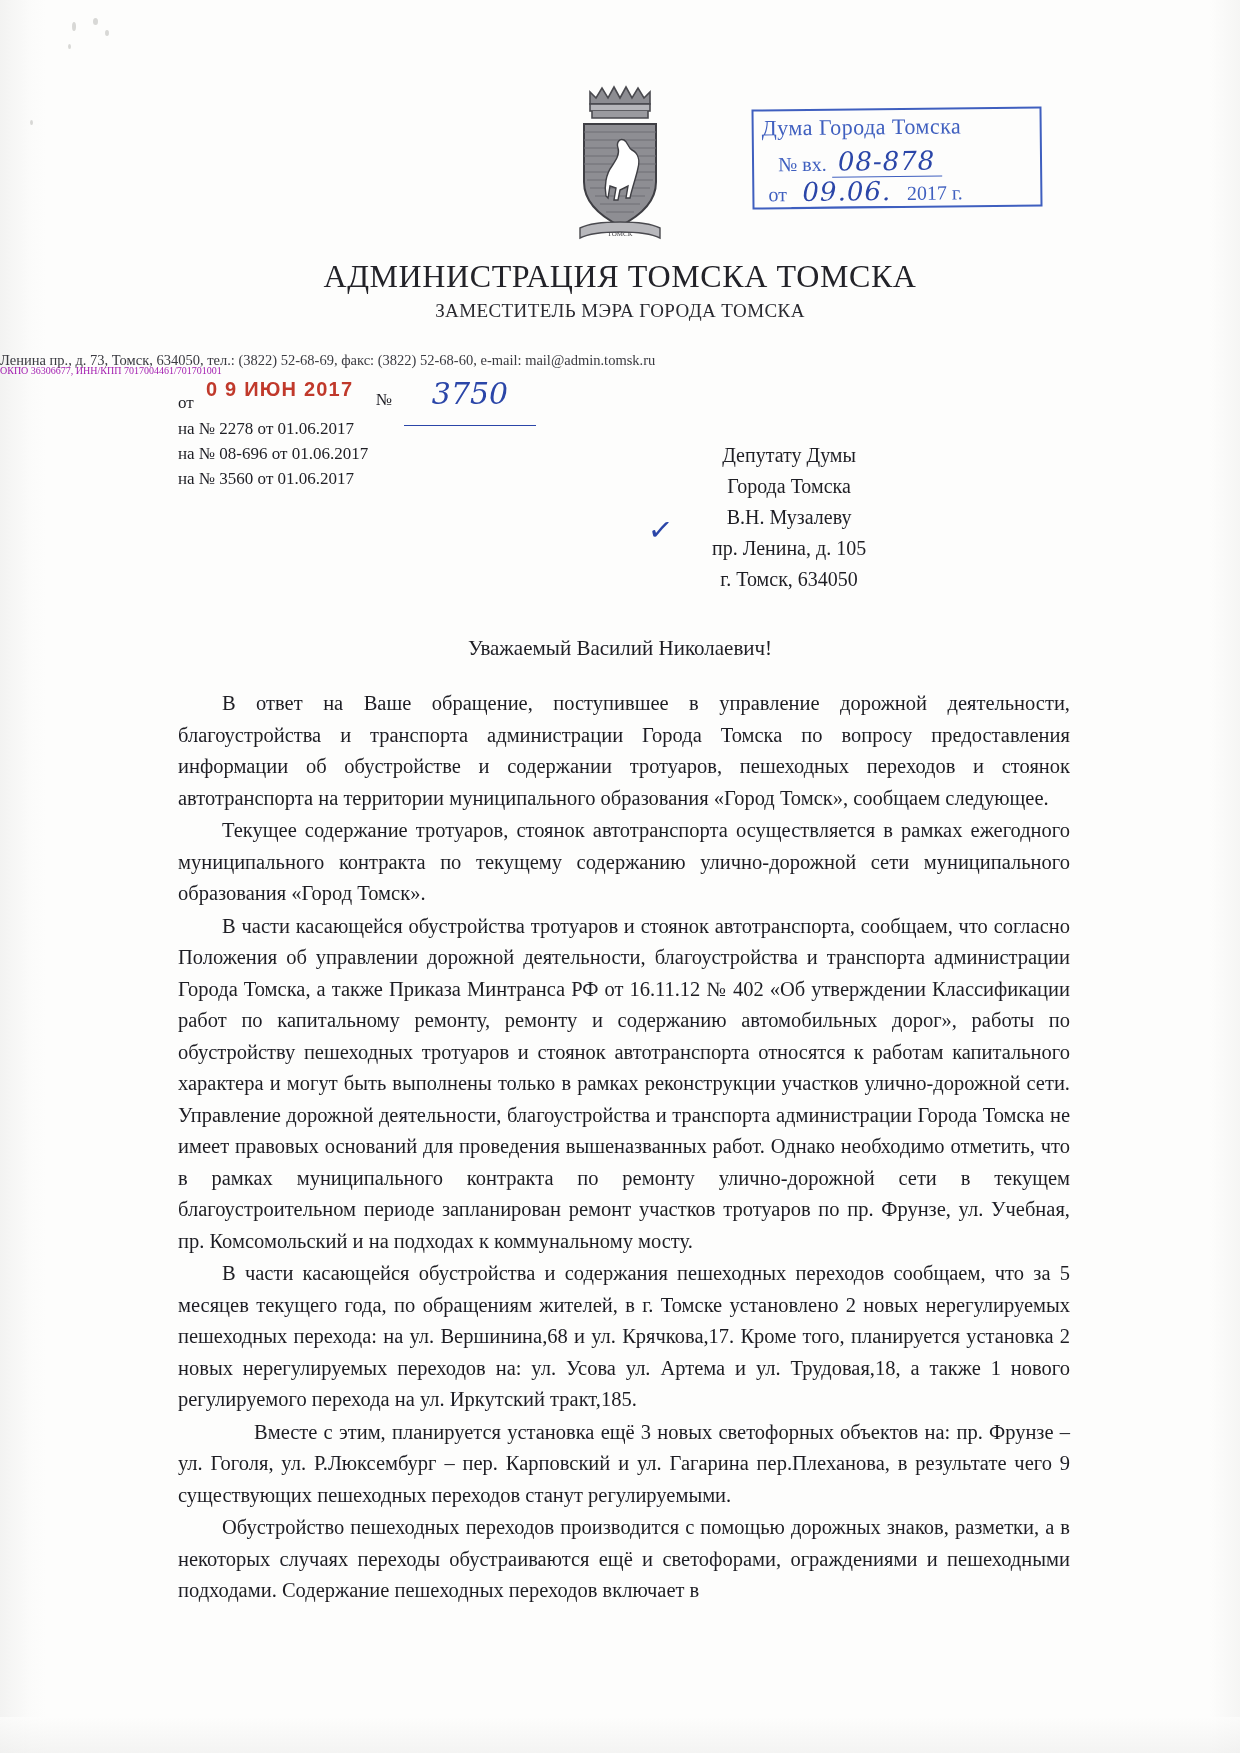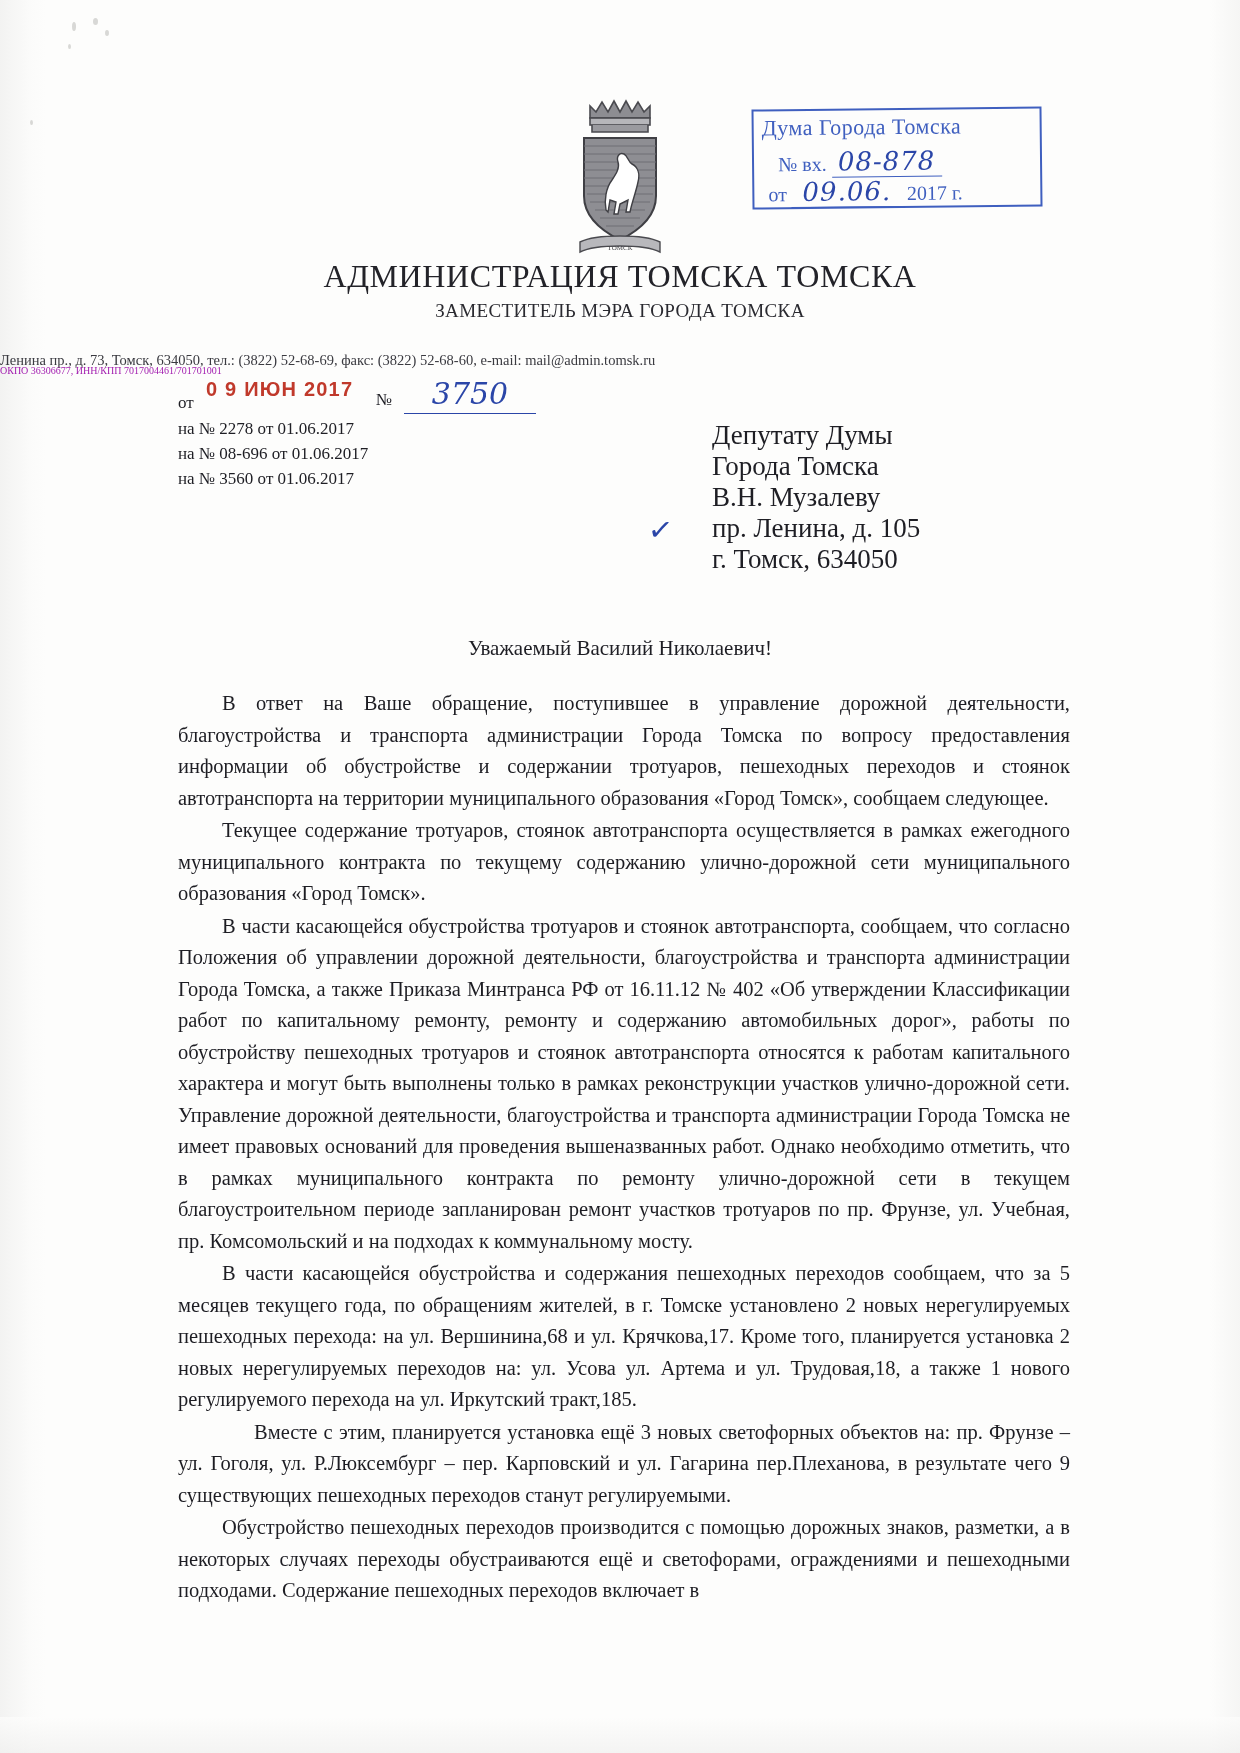--- a/index.html
+++ b/index.html
@@ -44,21 +44,21 @@
     background: linear-gradient(0deg, #f0f0ef 0%, #fdfdfc 100%);
     opacity: .7;
   }
 
   .speck { position: absolute; background: #b9b9b6; border-radius: 50%; opacity: .55; }
 
   
   .emblem {
     position: absolute;
     left: 566px;
-    top: 92px;
+    top: 78px;
     width: 108px;
     height: 168px;
     text-align: center;
   }
   .emblem svg { display: block; }
 
   
   .stamp {
     position: absolute;
     left: 752px;
@@ -177,37 +177,38 @@
   }
   .ref-no-value {
     position: absolute;
     left: 226px;
     top: -4px;
     font-family: "DejaVu Serif", serif;
     font-style: italic;
     font-size: 30px;
     color: #2b46a8;
     border-bottom: 1.5px solid #2b46a8;
-    padding: 0 6px 2px 6px;
+    padding: 0 6px 14px 6px;
     min-width: 120px;
     text-align: center;
   }
   .ref-line {
     line-height: 25px;
     font-size: 17px;
   }
 
   
   .addressee {
     position: absolute;
     left: 712px;
-    top: 420px;
-    font-size: 27px;
+    top: 440px;
+    font-size: 20px;
     line-height: 31px;
     color: #1e1e24;
+    text-align: center;
   }
   .checkmark {
     position: absolute;
     left: 648px;
     top: 512px;
     font-family: "DejaVu Serif", serif;
     font-size: 30px;
     color: #2b46a8;
     transform: rotate(6deg);
   }

